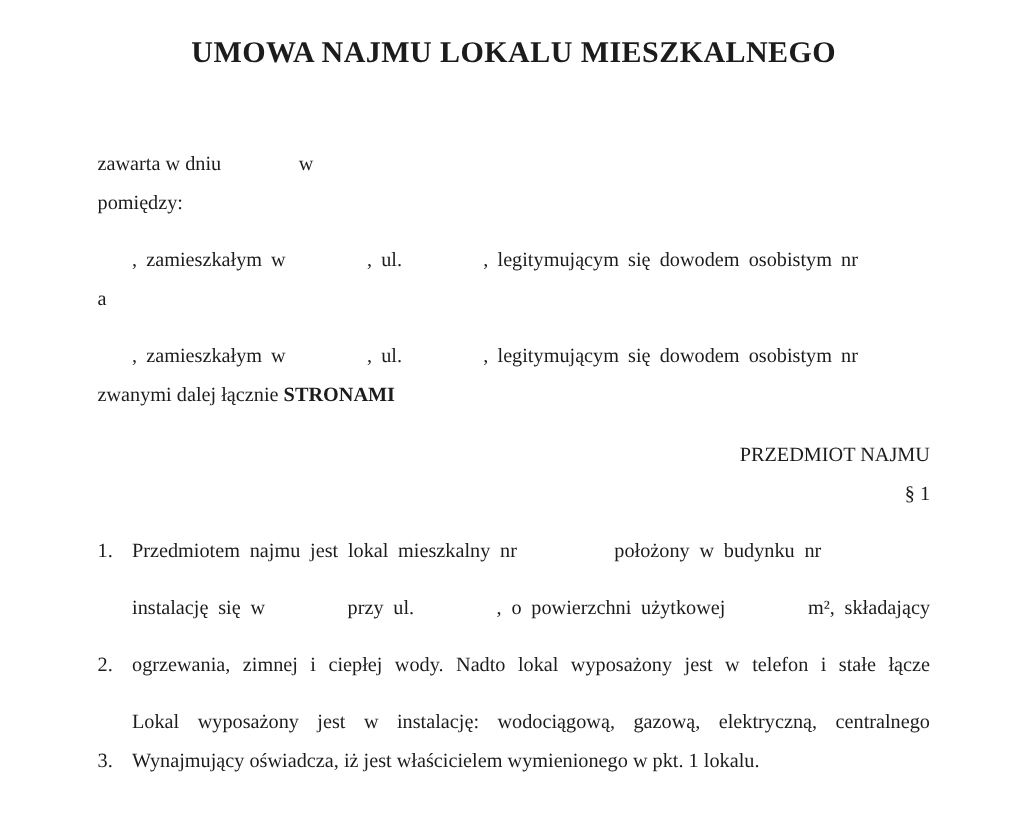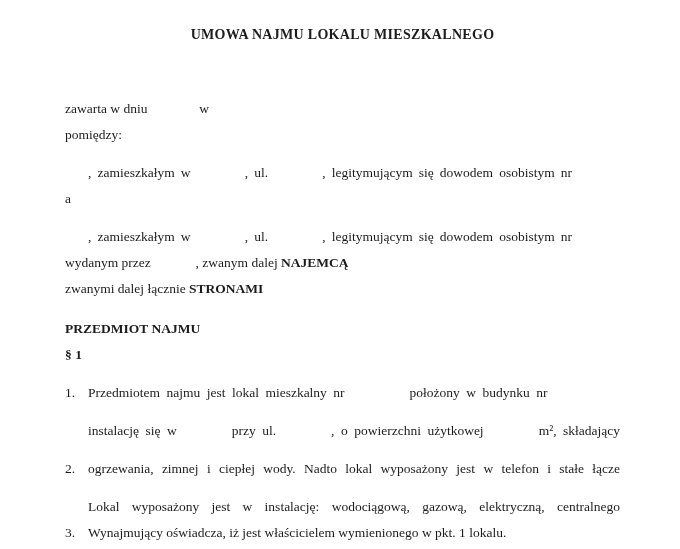--- a/index.html
+++ b/index.html
@@ -11,21 +11,21 @@
     height: 549px;
     background: #ffffff;
     color: #1c1c1c;
     font-family: "Liberation Serif", "DejaVu Serif", serif;
     font-size: 13.5px;
     padding: 26px 60px 0 65px;
     overflow: hidden;
   }
 
   .doc-title {
-    font-size: 14px;
+    font-size: 20px;
     font-weight: bold;
     text-align: center;
     line-height: 18px;
     letter-spacing: 0.3px;
     white-space: nowrap;
     margin-bottom: 52px;
   }
 
   .line {
     line-height: 26px;
@@ -39,22 +39,22 @@
     white-space: normal;
     text-align: justify;
     text-align-last: justify;
     text-justify: inter-word;
     margin-top: 12px;
   }
 
   .indent { padding-left: 23px; }
 
   .heading {
-    text-align: left;
-    font-weight: bold;
+    text-align: right;
+    font-weight: normal;
     white-space: nowrap;
   }
   .heading-gap { margin-top: 14px; }
 
   .b { font-weight: bold; }
 
   
   .gap { display: inline-block; height: 1px; vertical-align: baseline; }
   .g38 { width: 38px; }
   .g42 { width: 42px; }
@@ -101,26 +101,20 @@
   </div>
 
   <div class="line stretch indent">
     <span>, zamieszkałym w</span>
     <span class="gap g42"></span>
     <span>, ul.</span>
     <span class="gap g42"></span>
     <span>, legitymującym się dowodem osobistym nr</span>
     <span class="gap g42"></span>
   </div>
-  <div class="line">
-    <span>wydanym przez</span>
-    <span class="gap g38"></span>
-    <span>, zwanym dalej</span>
-    <span class="b">NAJEMCĄ</span>
-  </div>
 
   <div class="line">
     <span>zwanymi dalej łącznie</span>
     <span class="b">STRONAMI</span>
   </div>
 
   <div class="line heading heading-gap">PRZEDMIOT NAJMU</div>
   <div class="line heading">§ 1</div>
 
   <div class="clause">

